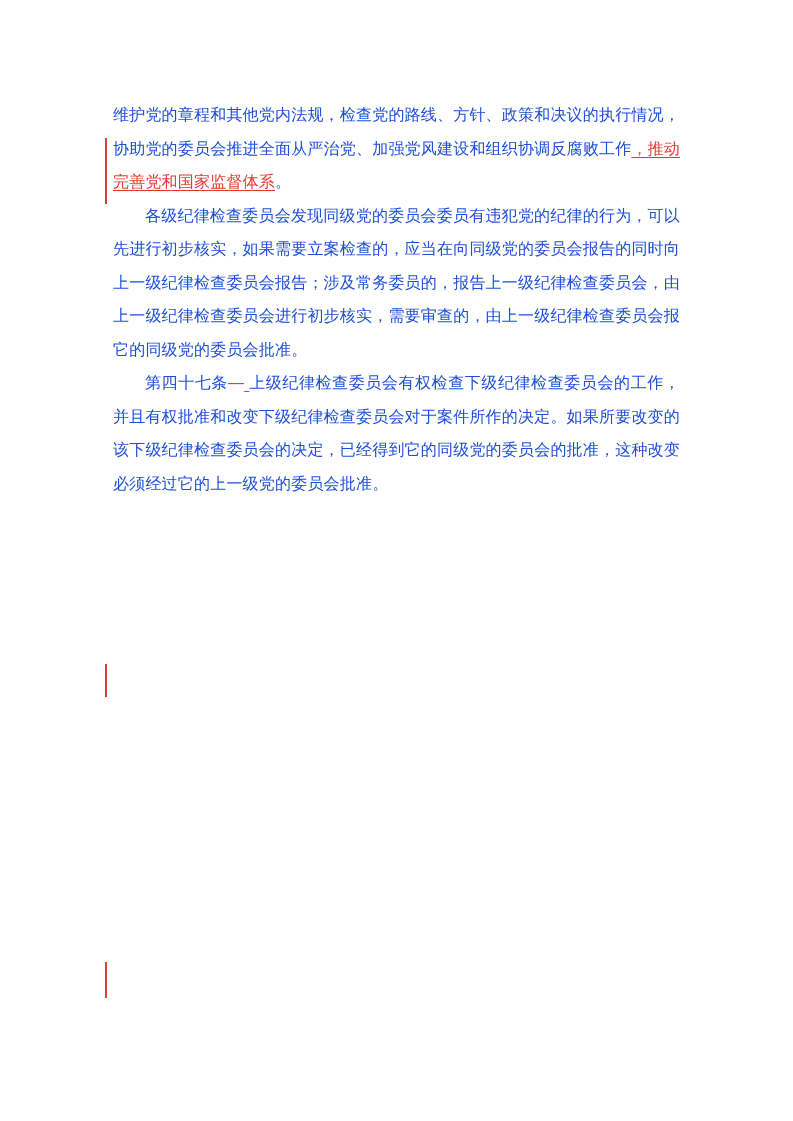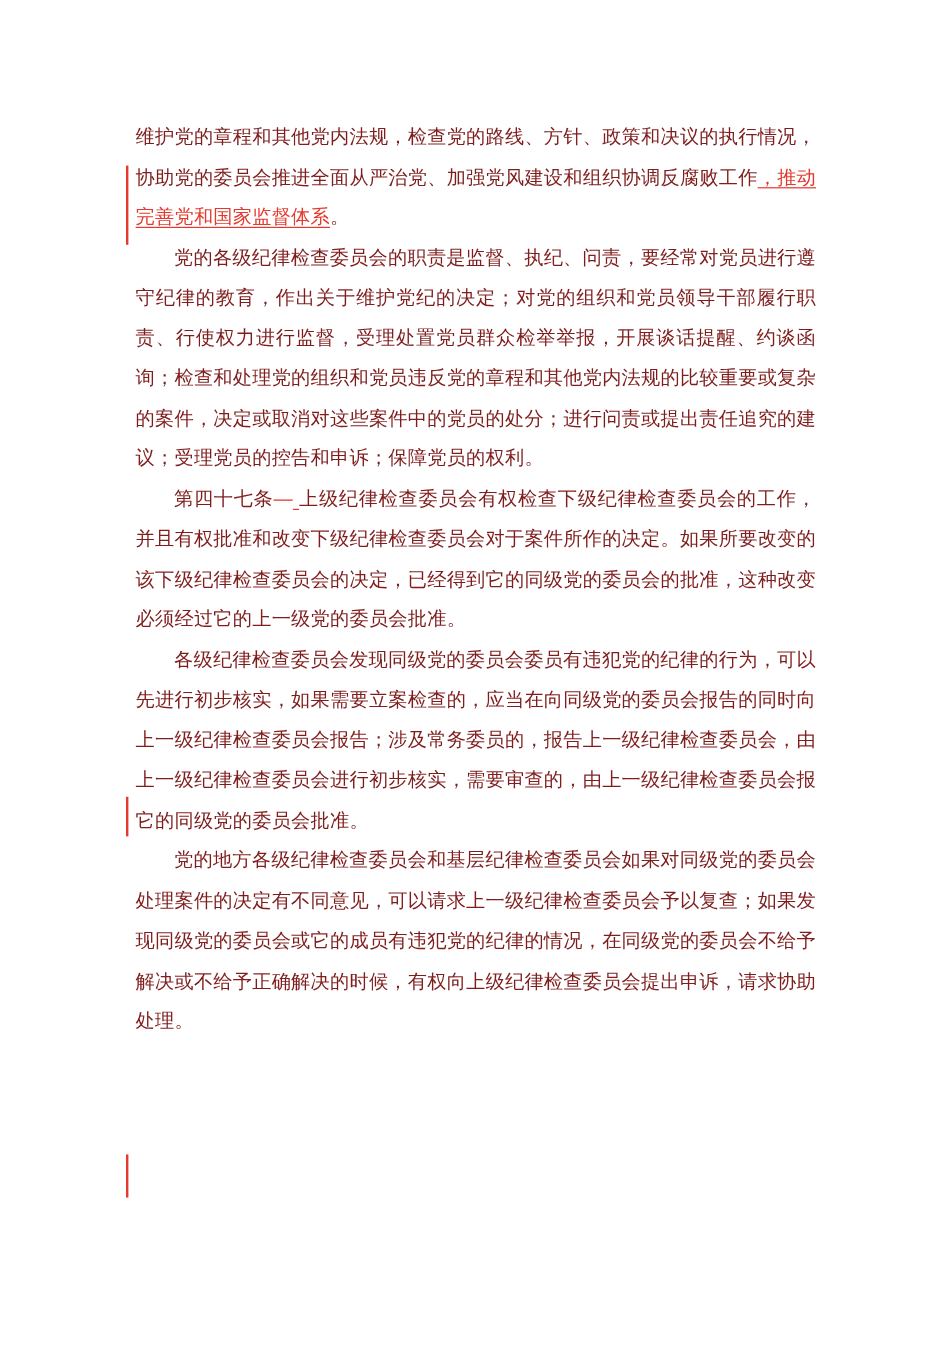--- a/index.html
+++ b/index.html
@@ -22,21 +22,21 @@
     top: 98px;
     width: 567px;
     color: #3a3a3a;
     font-size: 16px;
     line-height: 33.5px;
     letter-spacing: 0.2px;
     text-align: justify;
   }
   p.para { margin: 0; padding: 0; }
   p.para.indent { text-indent: 2em; }
-  .run-normal { color: #7f1d1d; margin-top: 40px; }
+  .run-normal { color: #1d4ed8; margin-top: 40px; }
   .run-insert {
     color: #e4392e;
     text-decoration: underline;
     text-underline-offset: 3px;
   }
   .run-insert-plain { color: #e4392e; }
   .change-bar {
     position: absolute;
     left: 105px;
     width: 2px;
@@ -45,18 +45,16 @@
 </style>
 </head>
 <body>
 
 <div class="page">
   <div class="change-bar" style="top:138px;height:66px;"></div>
   <div class="change-bar" style="top:664px;height:33px;"></div>
   <div class="change-bar" style="top:962px;height:36px;"></div>
   <div class="content">
       <p class="para"><span class="run-normal">维护党的章程和其他党内法规，检查党的路线、方针、政策和决议的执行情况，协助党的委员会推进全面从严治党、加强党风建设和组织协调反腐败工作</span><span class="run-insert">，推动完善党和国家监督体系</span><span class="run-normal">。</span></p>
-      <p class="para indent"><span class="run-normal">党的各级纪律检查委员会的职责是监督、执纪、问责，要经常对党员进行遵守纪律的教育，作出关于维护党纪的决定；对党的组织和党员领导干部履行职责、行使权力进行监督，受理处置党员群众检举举报，开展谈话提醒、约谈函询；检查和处理党的组织和党员违反党的章程和其他党内法规的比较重要或复杂的案件，决定或取消对这些案件中的党员的处分；进行问责或提出责任追究的建议；受理党员的控告和申诉；保障党员的权利。</span></p>
+      <p class="para indent"><span class="run-normal">各级纪律检查委员会发现同级党的委员会委员有违犯党的纪律的行为，可以先进行初步核实，如果需要立案检查的，应当在向同级党的委员会报告的同时向上一级纪律检查委员会报告；涉及常务委员的，报告上一级纪律检查委员会，由上一级纪律检查委员会进行初步核实，需要审查的，由上一级纪律检查委员会报它的同级党的委员会批准。</span></p>
       <p class="para indent"><span class="run-normal">第四十七条</span><span class="run-insert-plain">—</span><span class="run-insert">&nbsp;</span><span class="run-normal">上级纪律检查委员会有权检查下级纪律检查委员会的工作，并且有权批准和改变下级纪律检查委员会对于案件所作的决定。如果所要改变的该下级纪律检查委员会的决定，已经得到它的同级党的委员会的批准，这种改变必须经过它的上一级党的委员会批准。</span></p>
-      <p class="para indent"><span class="run-normal">各级纪律检查委员会发现同级党的委员会委员有违犯党的纪律的行为，可以先进行初步核实，如果需要立案检查的，应当在向同级党的委员会报告的同时向上一级纪律检查委员会报告；涉及常务委员的，报告上一级纪律检查委员会，由上一级纪律检查委员会进行初步核实，需要审查的，由上一级纪律检查委员会报它的同级党的委员会批准。</span></p>
-      <p class="para indent"><span class="run-normal">党的地方各级纪律检查委员会和基层纪律检查委员会如果对同级党的委员会处理案件的决定有不同意见，可以请求上一级纪律检查委员会予以复查；如果发现同级党的委员会或它的成员有违犯党的纪律的情况，在同级党的委员会不给予解决或不给予正确解决的时候，有权向上级纪律检查委员会提出申诉，请求协助处理。</span></p>
     </div>
 </div>
 
 </body></html>

